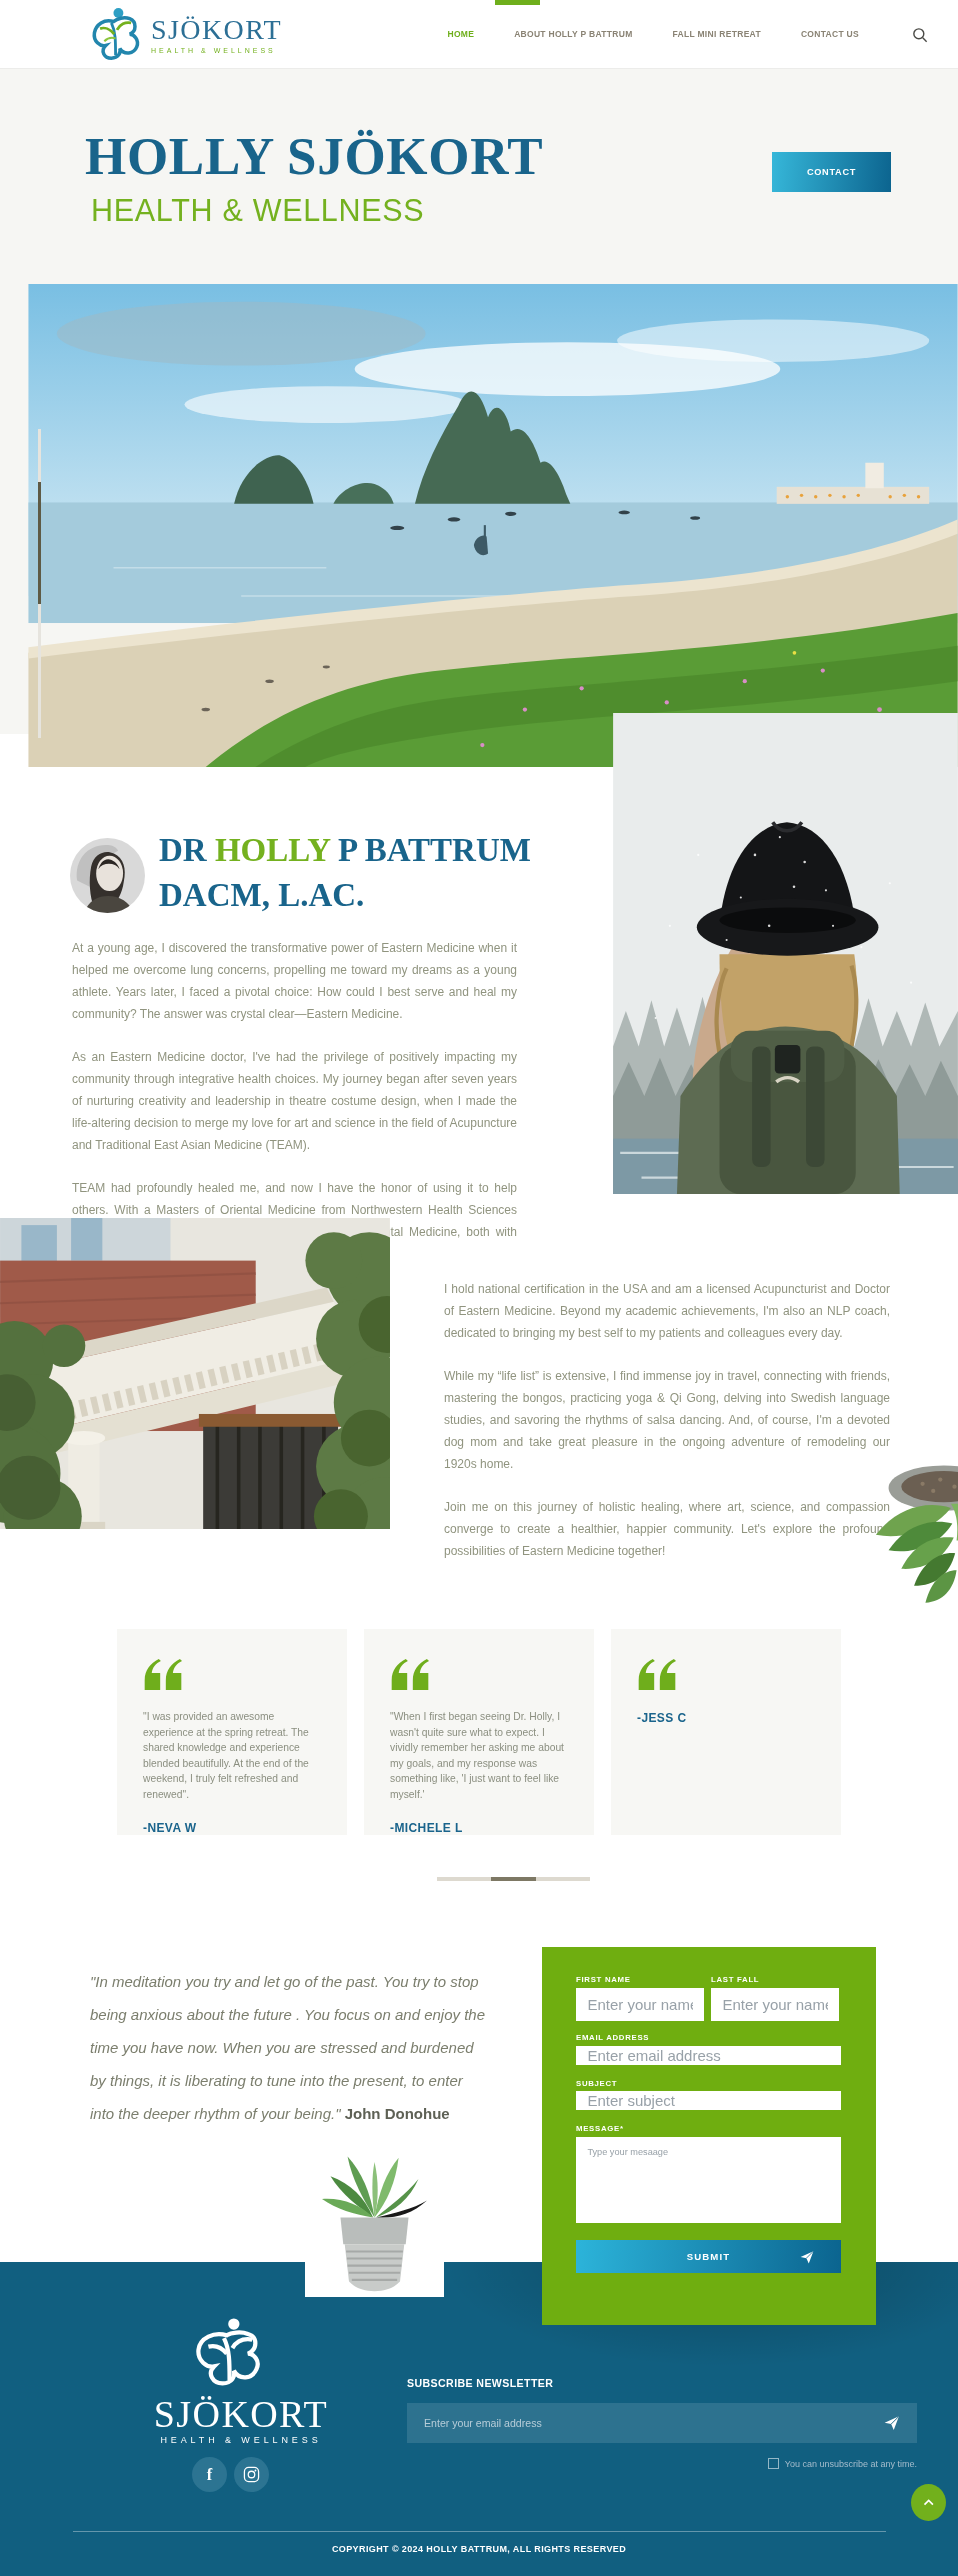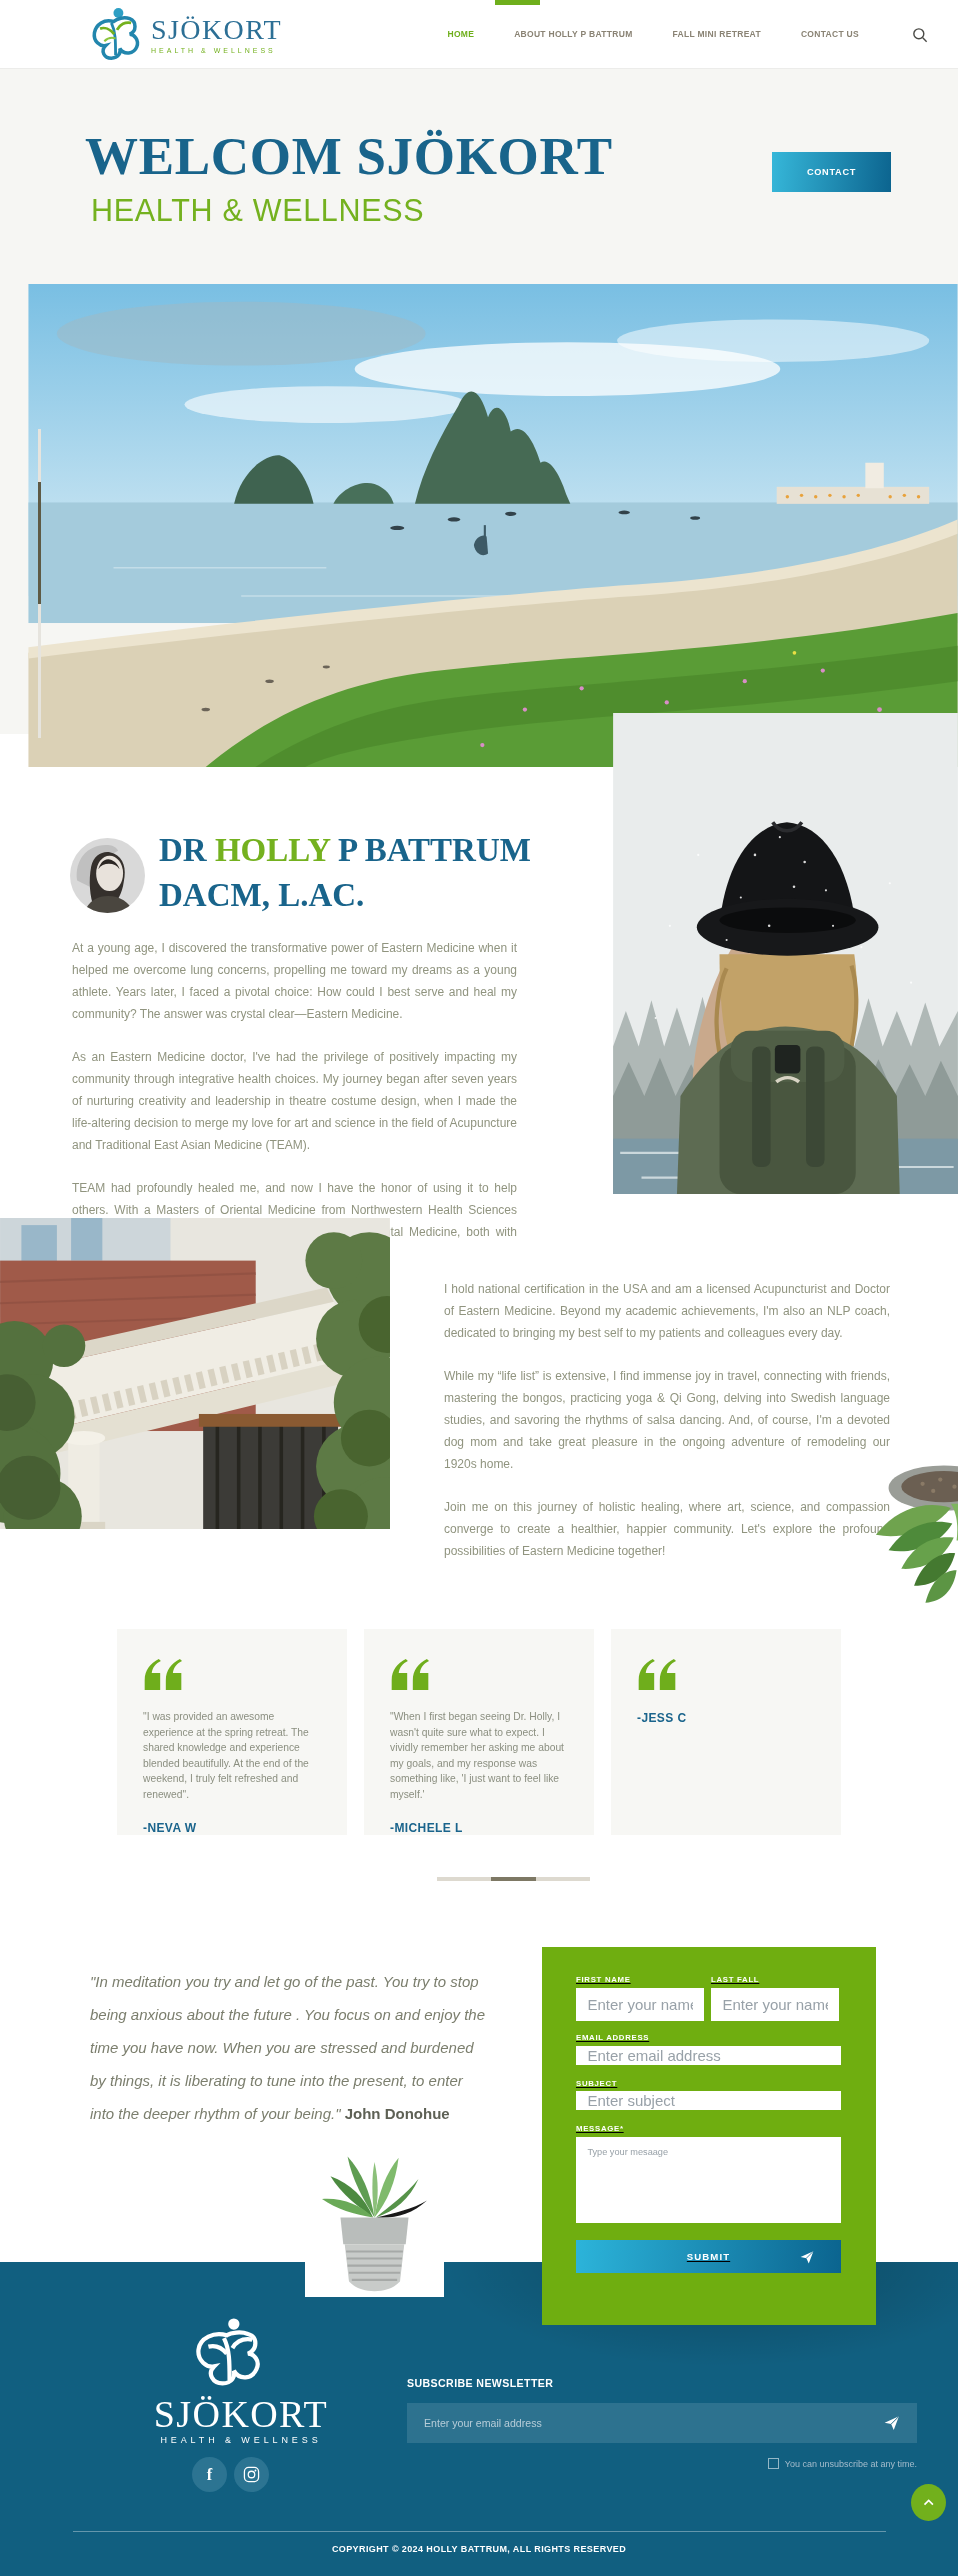--- a/index.html
+++ b/index.html
@@ -54,21 +54,21 @@
   .card-name{margin-top:18.5px;font-size:12px;font-weight:700;color:#1a648c;letter-spacing:0.4px;}
   .ctrack{position:absolute;left:437px;top:1877px;width:153px;height:3.5px;background:#ddd9cf;}
   .cthumb{position:absolute;left:491px;top:1877px;width:45px;height:3.5px;background:#7d7864;}
 
   
   .quote{position:absolute;left:90px;top:1965px;width:398px;font-size:15px;font-style:italic;
          line-height:33px;color:#7b7e6d;}
   .quote .author{font-style:normal;font-weight:700;color:#5e6155;}
   .plant2{position:absolute;left:305px;top:2152px;width:139px;height:145px;background:#fff;z-index:30;}
   .panel{position:absolute;left:542px;top:1947px;width:334px;height:378px;background:#6fae10;
-         z-index:25;box-sizing:border-box;padding:28px 35px 0 34px;text-decoration:underline;}
+         z-index:25;box-sizing:border-box;padding:28px 35px 0 34px;}
   .f-label{font-size:7.8px;font-weight:700;color:#fff;letter-spacing:0.7px;margin:0 0 3.5px;}
   .f-row{display:flex;gap:7px;margin-bottom:12.8px;}
   .f-col{width:128px;}
   .f-input{box-sizing:border-box;width:100%;height:33px;border:none;background:#fff;outline:none;
            font-family:"Liberation Sans",sans-serif;font-size:15px;color:#444;padding:0 11.4px;}
   .f-input::placeholder,.f-area::placeholder,.news-input::placeholder{color:#98a1a8;}
   .f-group{margin-bottom:14px;}
   .f-group .f-input{height:19px;}
   .f-area{box-sizing:border-box;width:100%;height:86px;border:none;background:#fff;outline:none;resize:none;
           font-family:"Liberation Sans",sans-serif;font-size:9.2px;color:#444;padding:10px 11.4px;}
@@ -140,21 +140,21 @@
       <span class="nav-item">CONTACT US</span>
     </div>
     <span class="search">
       <svg width="18.5" height="18.5" viewBox="0 0 26 26">
         <circle cx="11" cy="11" r="7" stroke="#4a4a46" stroke-width="2" fill="none"></circle>
         <line x1="16.5" y1="16.5" x2="22" y2="22" stroke="#4a4a46" stroke-width="2"></line>
       </svg>
     </span>
   </div>
 
-  <div class="hero-title">WELCOM SJÖKORT</div>
+  <div class="hero-title">HOLLY SJÖKORT</div>
   <div class="hero-sub">HEALTH &amp; WELLNESS</div>
   <div class="btn-contact">CONTACT</div>
 
   <div class="beach">
     <svg width="930" height="483" viewBox="0 0 1310 681">
       <defs>
         <linearGradient id="sky" x1="0" y1="0" x2="0" y2="1">
           <stop offset="0" stop-color="#79bfe3"></stop>
             <stop offset="1" stop-color="#d8ecf5"></stop>
         </linearGradient>

